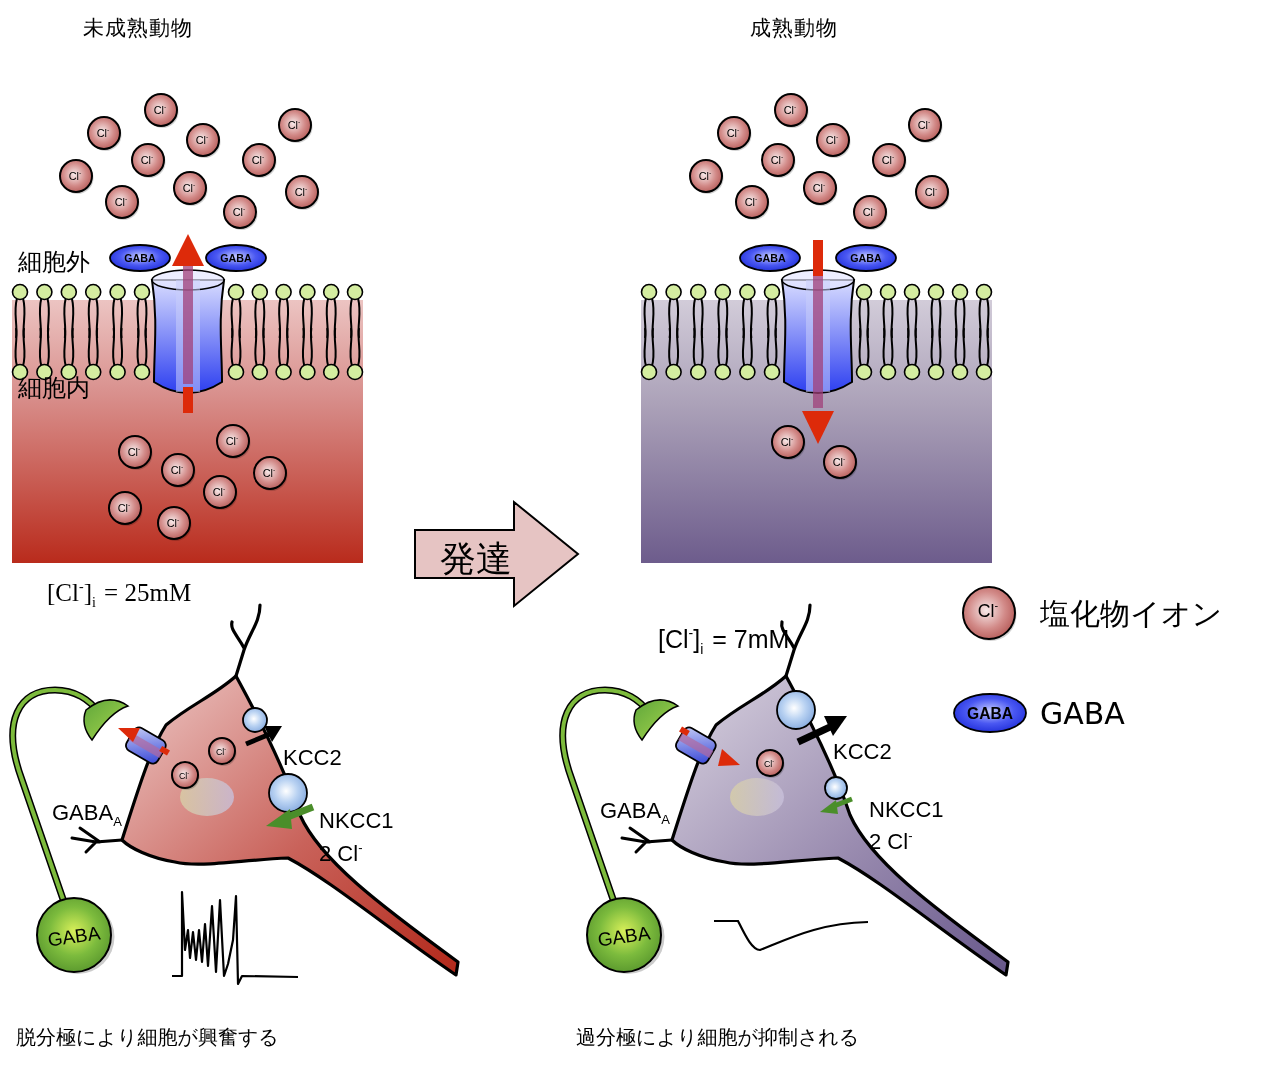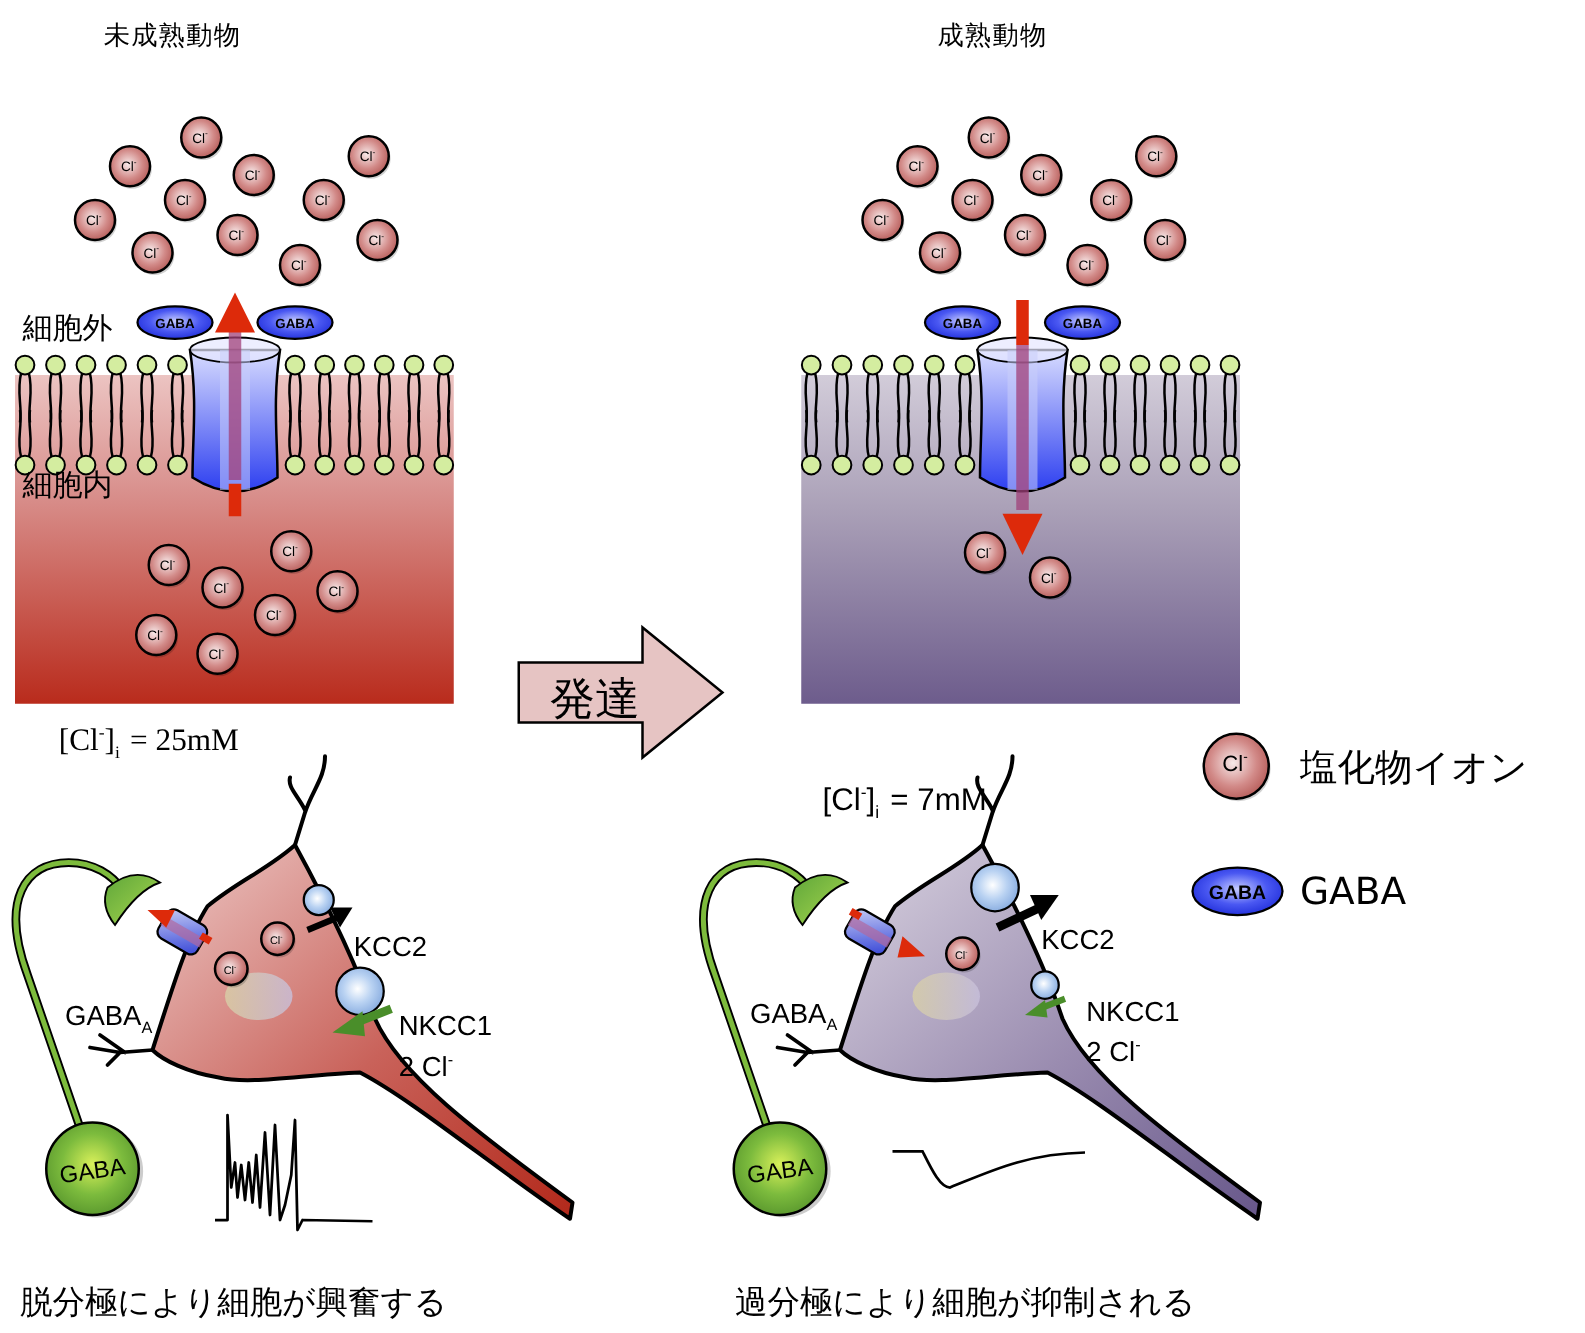--- a/index.html
+++ b/index.html
@@ -7,21 +7,21 @@
          font-family:"DejaVu Sans", "Liberation Sans", sans-serif; color:#000; }
   #stage { position:absolute; left:0; top:0; }
   .title { position:absolute; font-size:21px; font-weight:normal; letter-spacing:1px; }
   .lbl { position:absolute; font-size:24px; }
   .conc { position:absolute; font-size:25px; font-family:"Liberation Sans", sans-serif; }
   .conc sup { font-size:14px; vertical-align:10px; }
   .conc sub { font-size:14px; vertical-align:-6px; margin-right:2px; }
   .ntext { position:absolute; font-size:22px; font-family:"Liberation Sans", sans-serif;margin-top:42px; }
   .ntext sub { font-size:13px; vertical-align:-6px; }
   .ntext sup { font-size:13px; vertical-align:9px; }
-  .caption { position:absolute; font-size:26px; }
+  .caption { position:absolute; font-size:20px; }
   .legend-text { position:absolute; font-size:30px; }
   .arrow-label { position:absolute; font-size:36px;font-family:Liberation Serif, serif; }
 </style>
 </head>
 <body>
 
 <svg id="stage" width="1268" height="1066" viewBox="0 0 1268 1066" xmlns="http://www.w3.org/2000/svg">
   <defs>
     <radialGradient id="ionGrad" cx="45%" cy="45%" r="60%">
       <stop offset="0%" stop-color="#f7e9e9"></stop>
@@ -483,16 +483,16 @@
 <div class="ntext" style="left:283px; top:703px;">KCC2</div>
 <div class="ntext" style="left:319px; top:766px;">NKCC1</div>
 <div class="ntext" style="left:319px; top:798px;"><span>2 Cl</span><sup>-</sup></div>
 
 <div class="ntext" style="left:600px; top:756px;"><span>GABA</span><sub>A</sub></div>
 <div class="ntext" style="left:833px; top:697px;">KCC2</div>
 <div class="ntext" style="left:869px; top:755px;">NKCC1</div>
 <div class="ntext" style="left:869px; top:786px;"><span>2 Cl</span><sup>-</sup></div>
 
 <div class="caption" style="left:16px; top:1024px;">脱分極により細胞が興奮する</div>
-<div class="caption" style="left:588px; top:1024px;">過分極により細胞が抑制される</div>
+<div class="caption" style="left:576px; top:1024px;">過分極により細胞が抑制される</div>
 
 <div class="legend-text" style="left:1040px; top:594px;">塩化物イオン</div>
 <div class="legend-text" style="left:1040px; top:696px;">GABA</div>
 
 </body></html>

